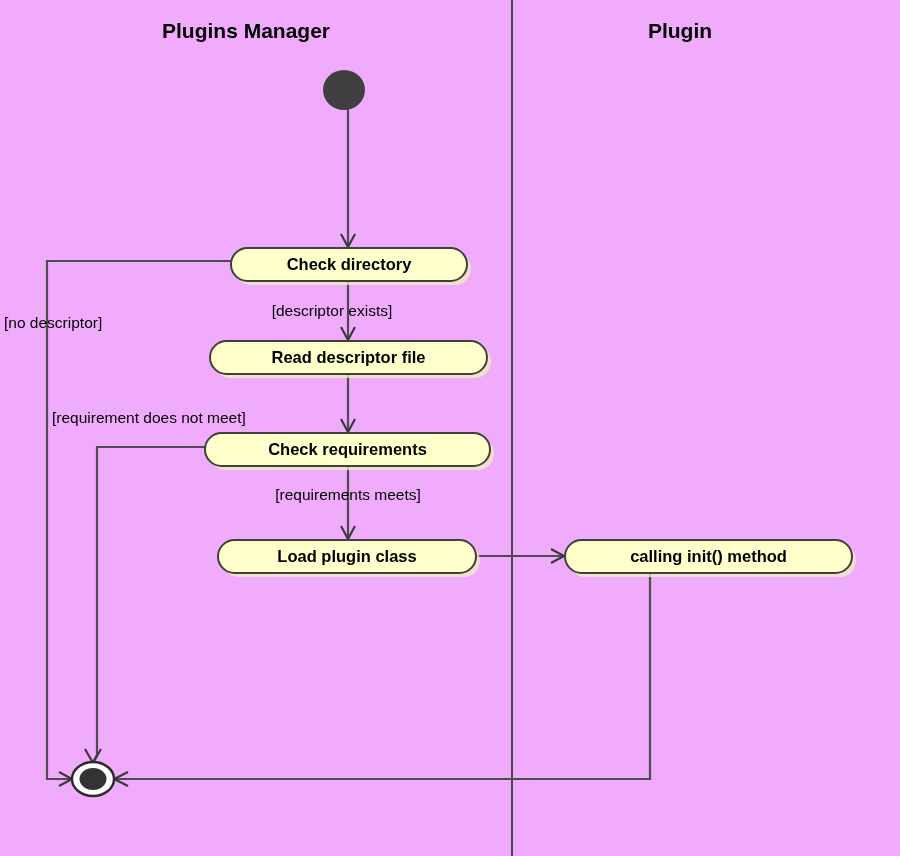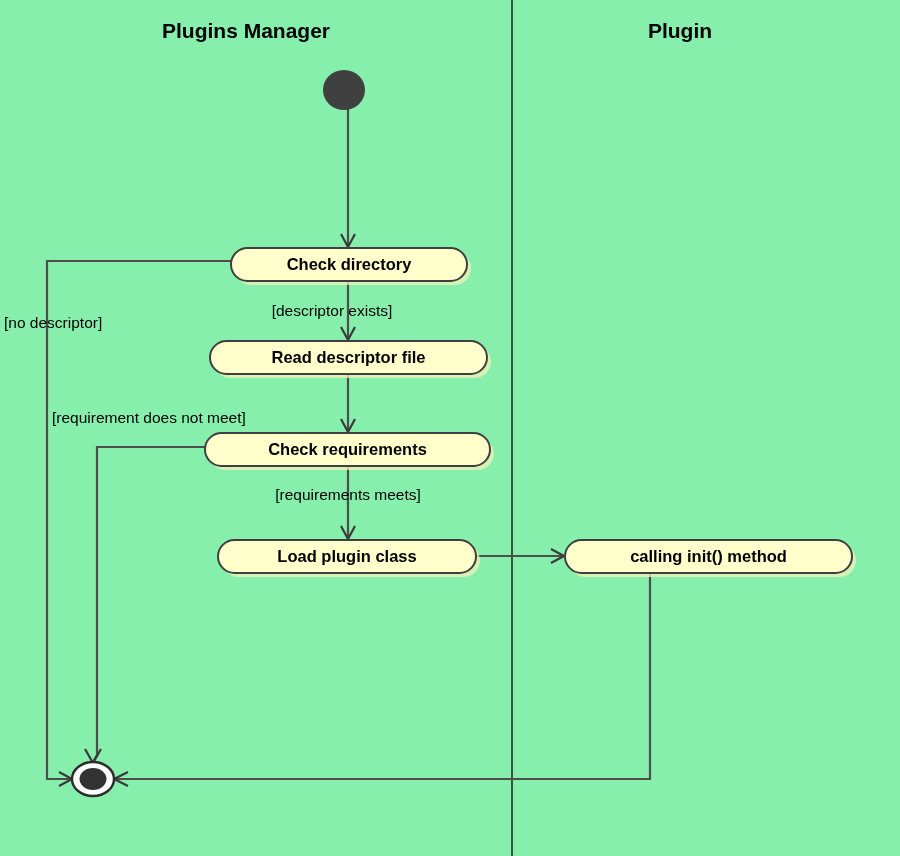--- a/index.html
+++ b/index.html
@@ -7,21 +7,21 @@
     padding: 0;
     background: #ffffff;
   }
   body {
     font-family: "Liberation Sans", sans-serif;
   }
   #diagram-root {
     position: relative;
     width: 900px;
     height: 856px;
-    background: #86efac;
+    background: #f0abfc;
     overflow: hidden;
   }
   #diagram-svg {
     position: absolute;
     left: 0;
     top: 0;
     width: 900px;
     height: 856px;
   }
   .lane-title {

